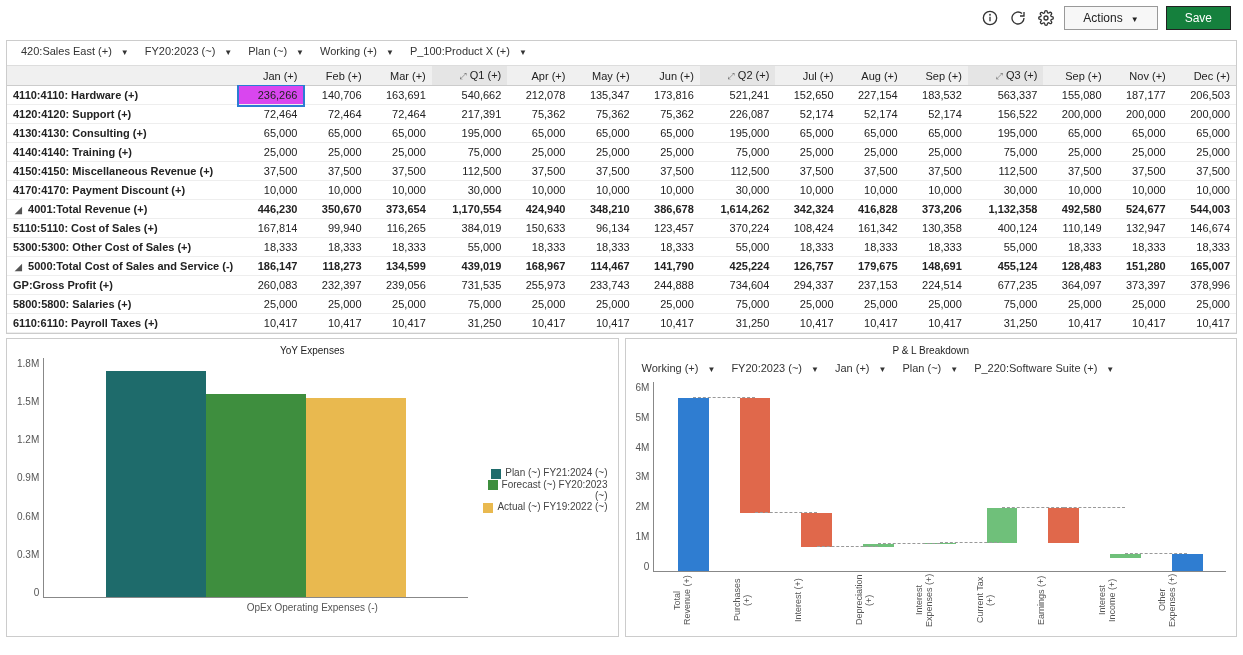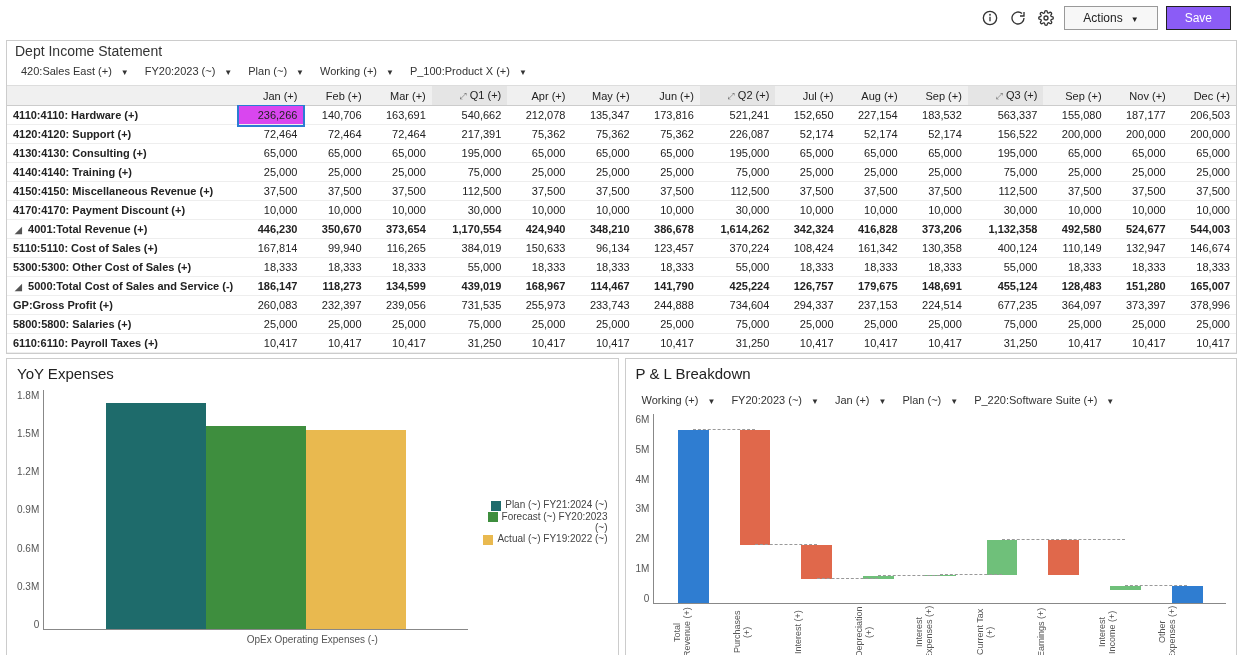--- a/index.html
+++ b/index.html
@@ -1,42 +1,42 @@
 <!DOCTYPE html>
 <html><head>
 <meta charset="utf-8">
 <style>
   * { box-sizing: border-box; }
   body { margin:0; font-family: "Segoe UI", Arial, sans-serif; font-size:11px; color:#222; background:#fff; }
   .toolbar { display:flex; justify-content:flex-end; align-items:center; gap:8px; padding:6px 12px; }
   .toolbar .iconbtn { width:20px; height:20px; display:flex; align-items:center; justify-content:center; cursor:pointer; color:#333; }
   .toolbar svg { width:16px; height:16px; }
   .btn { border:1px solid #999; background:#f7f7f7; padding:4px 18px; font-size:12px; cursor:pointer; display:flex; align-items:center; gap:4px; }
-  .btn.dark { background:#8b5cf6; color:#fff; border-color:#222; }
+  .btn.dark { background:#15803d; color:#fff; border-color:#222; }
   .panel { border:1px solid #ccc; margin:4px 6px; }
   .panel-title { padding:2px 8px; font-size:14px; color:#333; }
   .filters { display:flex; gap:4px; padding:2px 8px 6px 8px; flex-wrap:wrap; }
   .pill { display:flex; align-items:flex-end; gap:3px; padding:2px 6px; font-size:11px; cursor:pointer; color:#333; }
   .pill .tri { font-size:8px; margin-left:6px; }
   .table-scroll { overflow:auto; max-height:270px; border-top:1px solid #ddd; }
   table.grid { border-collapse:collapse; width:100%; font-size:11px; }
   table.grid th, table.grid td { padding:3px 6px; white-space:nowrap; }
   table.grid thead th { background:#f0f0f0; text-align:right; font-weight:normal; border-bottom:1px solid #ccc; position:sticky; top:0; }
   table.grid thead th:first-child { text-align:left; }
   table.grid tbody td { border-bottom:1px solid #eee; text-align:right; }
   table.grid tbody td:first-child { text-align:left; }
   tr.bold td { font-weight:bold; border-top:1px solid #999; border-bottom:1px solid #999; }
   td.selected { outline:2px solid #2b7cd3; background:#d946ef; }
   td.row-label { padding-left:24px;font-weight:bold; }
   td.row-label.lvl0 { padding-left:8px; }
   .caret { display:inline-block; width:10px; color:#555; font-size:9px; }
   th.q { background:#e5e5e5 !important; font-weight:bold; }
   .charts-row { display:flex; gap:6px; margin:0 6px 6px 6px; }
   .chart-panel { flex:1; border:1px solid #ccc; padding:6px 10px 4px 10px; position:relative; }
-  .chart-title { font-size:15px; margin-bottom:8px; }
+  .chart-title { font-size:10px; margin-bottom:2px;text-align:center; }
   .chart-area { display:flex;text-align:right; }
   .yaxis { display:flex; flex-direction:column; justify-content:space-between; align-items:flex-end; padding-right:4px; font-size:10px; color:#555; }
   .plot { flex:1; position:relative; border-left:1px solid #888; border-bottom:1px solid #888; }
   .bars { position:absolute; inset:0; display:flex; align-items:flex-end; justify-content:center; gap:0; }
   .bar { width:100px; }
   .legend { font-size:10px; color:#444;margin-top:24px; }
   .legend .swatch { display:inline-block; width:10px; height:10px; margin-right:4px; vertical-align:middle; }
   .xaxis-label { text-align:center; font-size:10px; color:#555; padding-top:4px; }
   .wf-bars { position:absolute; inset:0; display:flex; align-items:stretch; justify-content:space-around; padding:0 8px; }
   .wf-col { flex:1; position:relative; display:flex; align-items:flex-end; }
@@ -72,21 +72,20 @@
   <div class="btn">
       <span>Actions</span>
       <span class="tri-down"></span>
     </div>
   <div class="btn dark">
       <span>Save</span>
     </div>
 </div>
 
 <div class="panel">
-  <div class="panel-title">Dept Income Statement</div>
   <div class="filters" id="report-filters">
       <div class="pill">
         <span>420:Sales East (+)</span>
         <span class="tri">▼</span>
       </div>
       <div class="pill">
         <span>FY20:2023 (~)</span>
         <span class="tri">▼</span>
       </div>
       <div class="pill">

